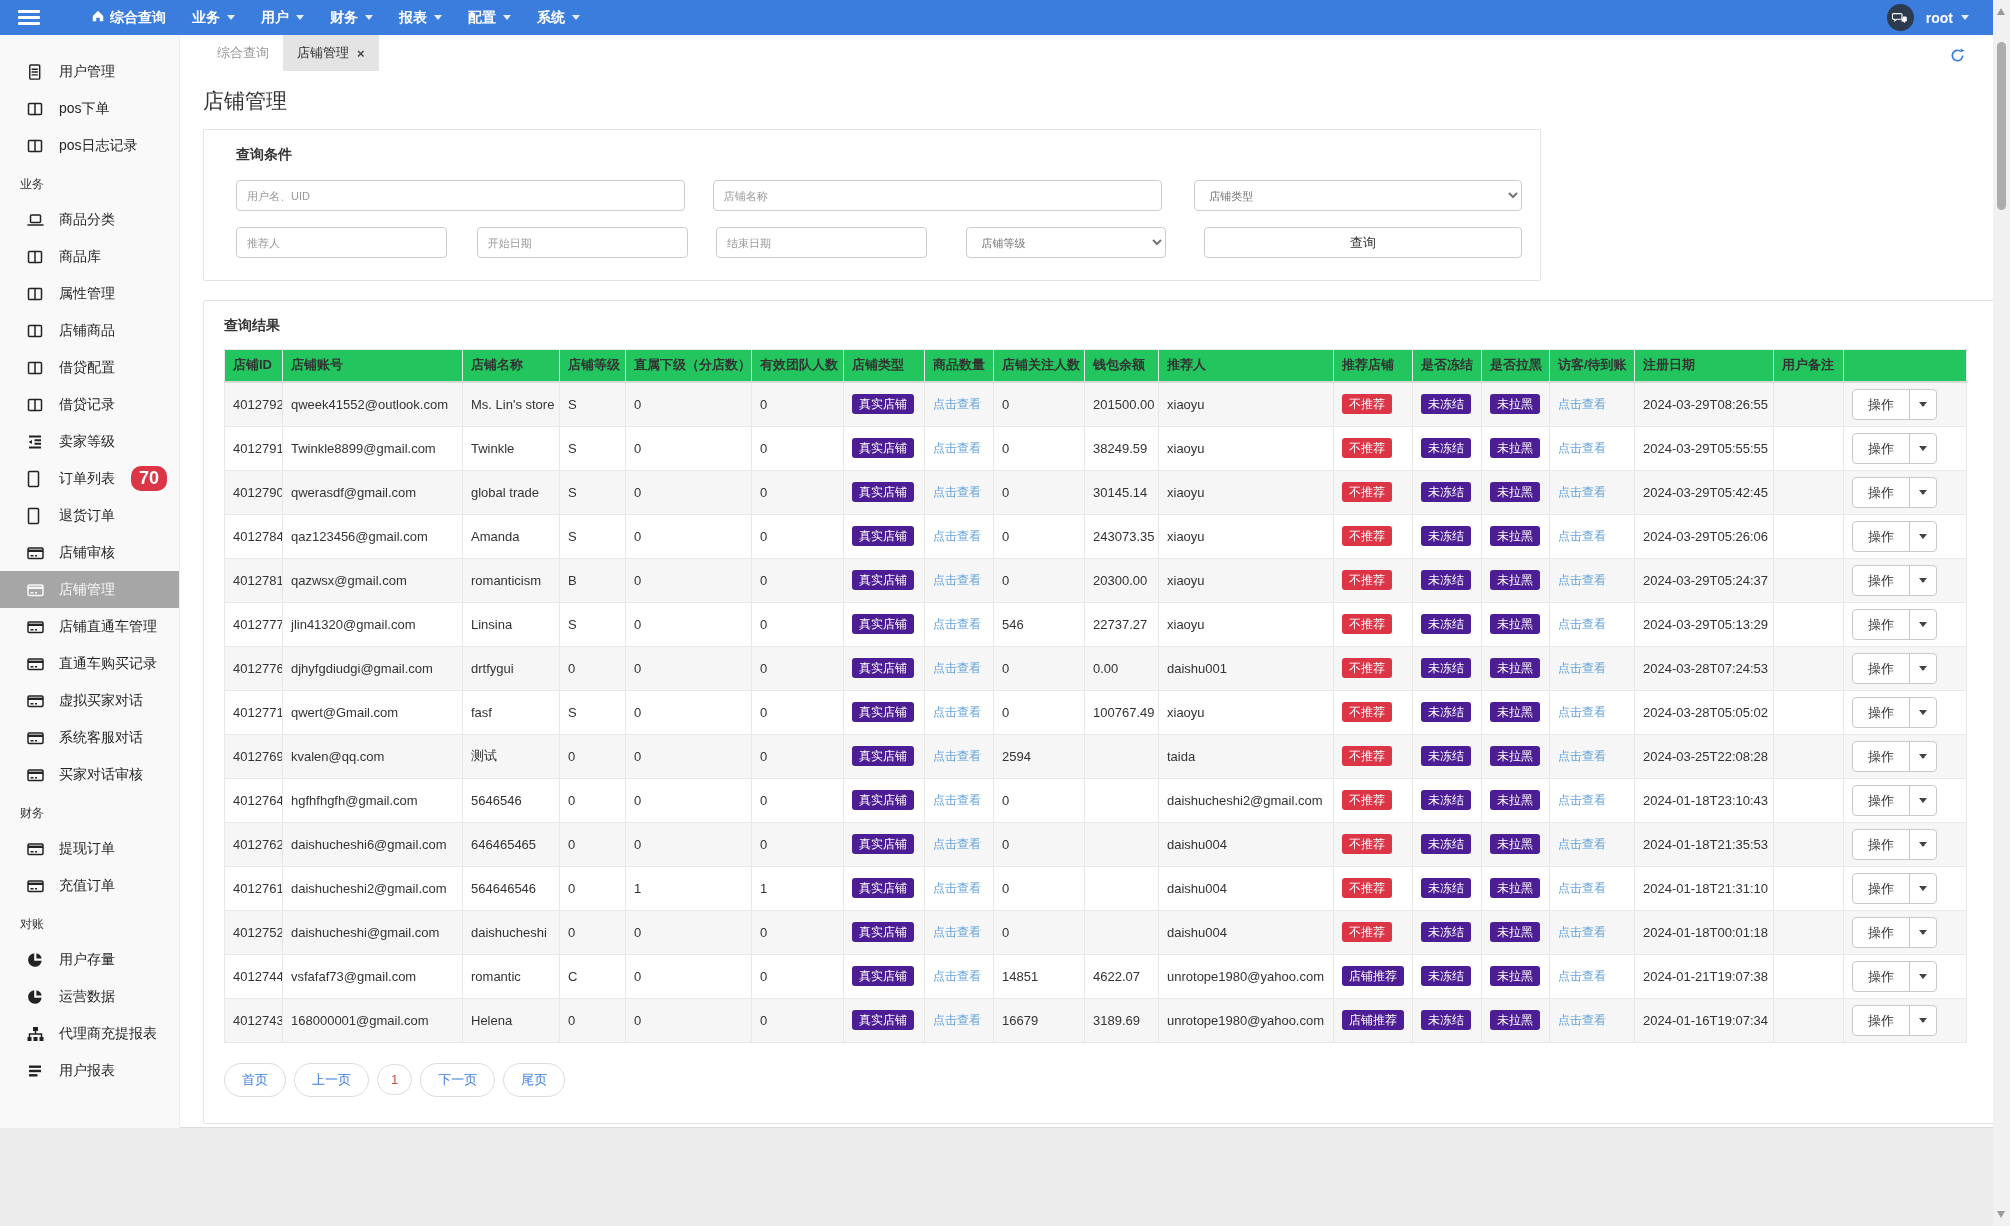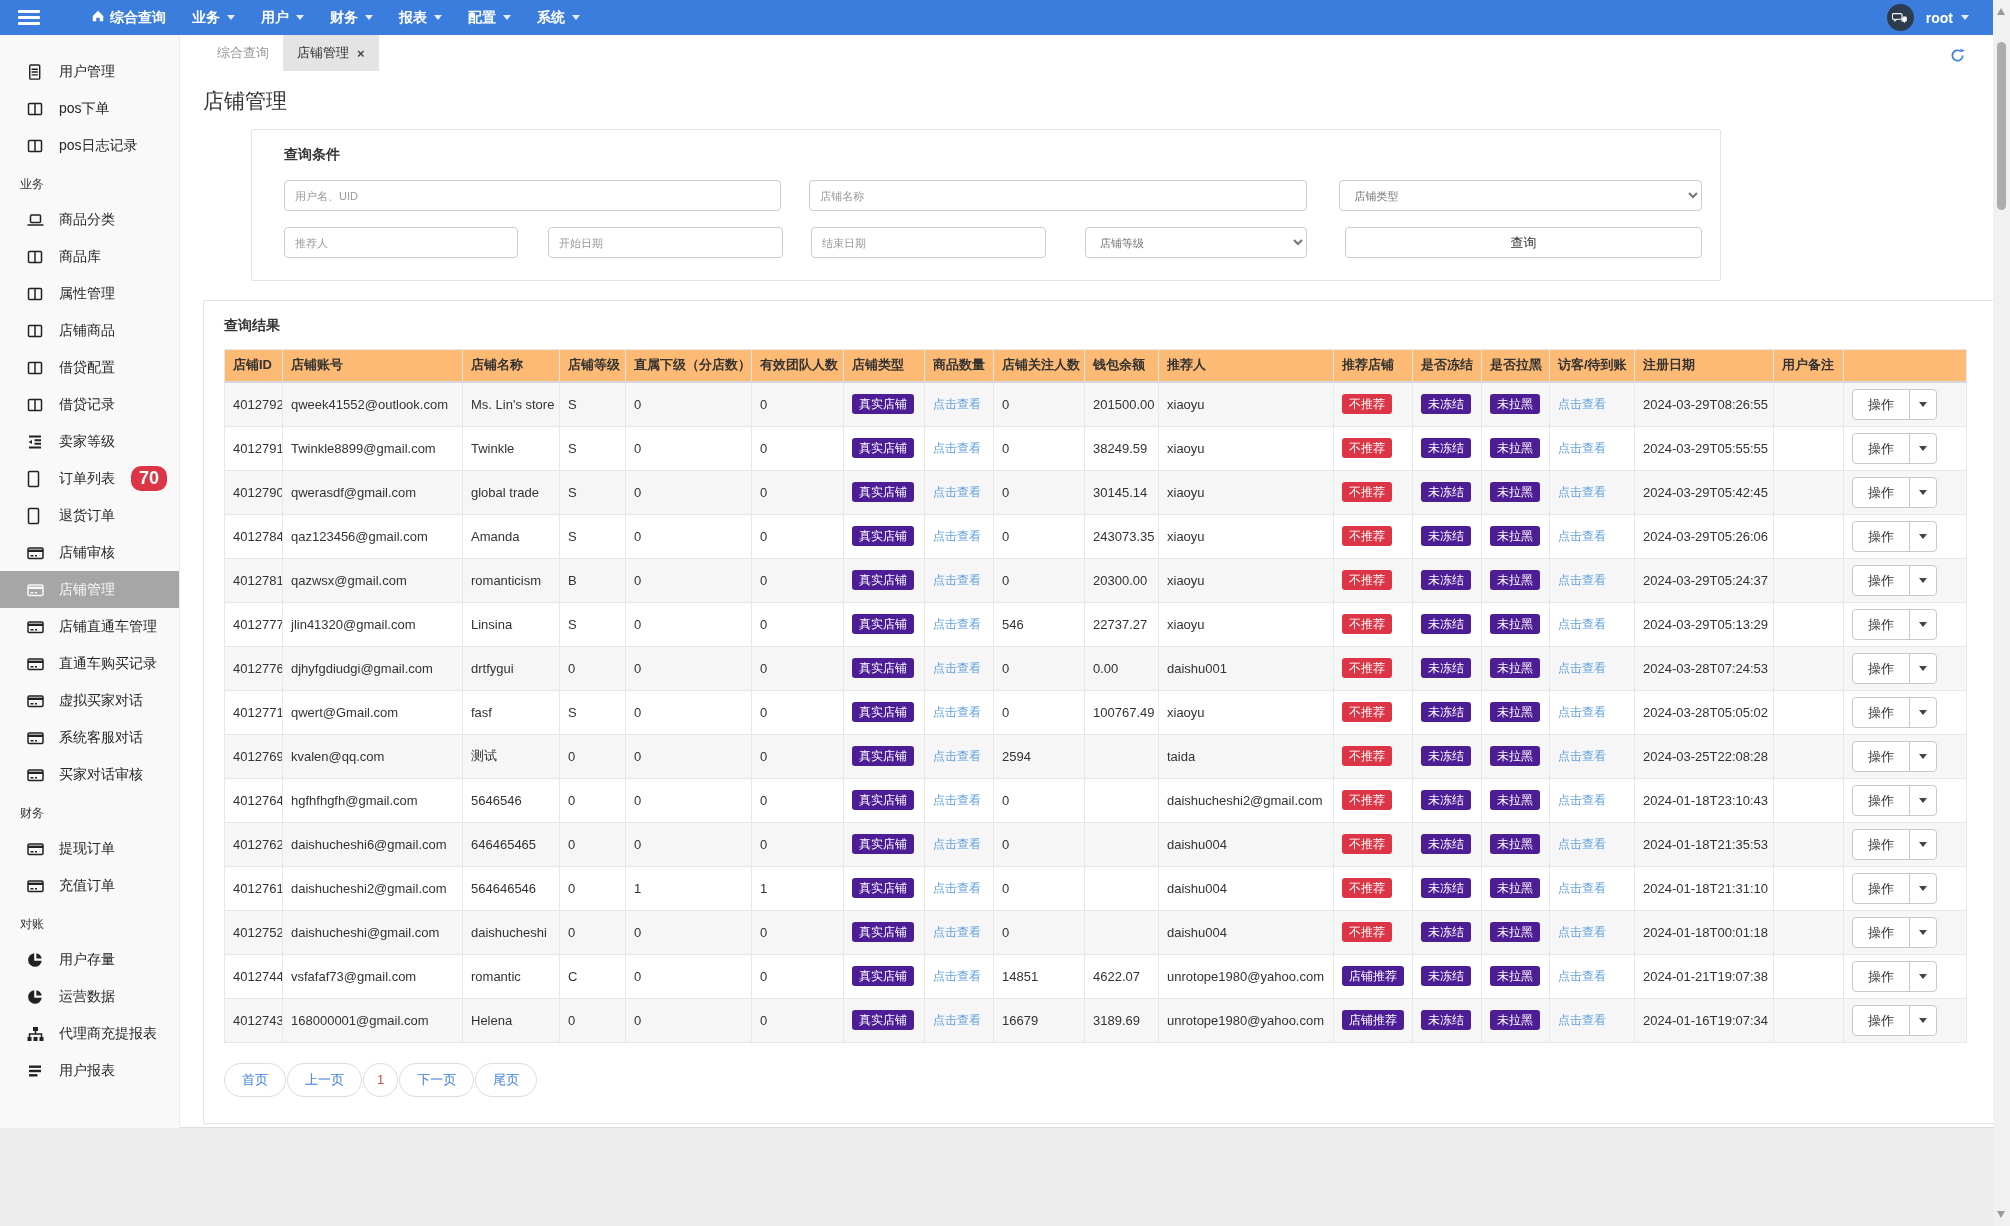--- a/index.html
+++ b/index.html
@@ -44,49 +44,49 @@
   .tabstrip { display:flex; align-items:flex-end; height:36px; position:relative; }
   .tab { font-size:13px; padding:9px 14px; cursor:pointer; }
   .tab.inactive { color:#989898; }
   .tab.active { background:#e4e4e4; color:#333; display:flex; gap:8px; align-items:center; }
   .tab .close-x { font-weight:700; font-size:13px; color:#444; cursor:pointer; }
   .refresh { position:absolute; right:2px; top:12px; cursor:pointer; }
   .page-title { font-size:21px; color:#333; margin:16px 0 14px 0; font-weight:400; }
   .panel { border:1px solid #e3e3e3; border-radius:2px; background:#fff; }
   .panel-title { font-weight:700; font-size:14px; color:#333; }
   
-  .filter-panel { width:1470px; padding:16px 18px 22px 32px;margin-left:48px; }
+  .filter-panel { width:1338px; padding:16px 18px 22px 32px; }
   .frow { display:flex; margin-top:16px; }
   .f-input, .f-select { height:31px; border:1px solid #ccc; border-radius:4px;
     padding:0 10px; font-size:11px; color:#555; background:#fff;
     font-family:"Liberation Sans","DejaVu Sans",sans-serif; }
   .f-input::placeholder { color:#999; }
   .f-select { color:#757575; }
   .f-btn { height:31px; border:1px solid #ccc; border-radius:4px; background:#fff;
     font-size:13px; color:#333; cursor:pointer; }
   
   .results-panel { width:1814px; margin-top:19px; padding:16px 20px 26px 20px; }
   table { border-collapse:collapse; table-layout:fixed; width:1742px; margin-top:14px; font-size:13px; }
   th, td { border:1px solid #e8e8e8; padding:6px 8px; text-align:left; vertical-align:middle;
     overflow:hidden; white-space:nowrap; }
-  th { font-weight:700; color:#333; border-bottom:2px solid #d8d8d8; height:32px; background:#fdba74; }
+  th { font-weight:700; color:#333; border-bottom:2px solid #d8d8d8; height:32px; background:#22c55e; }
   td { height:41px; color:#333; }
   tr.odd td { background:#f6f6f6; }
   .badge { display:inline-block; padding:3px 7px; border-radius:3px; color:#fff; font-size:12px; line-height:1.2; }
   .badge.green { background:#4c1d95; }
   .badge.red { background:#dc3545; }
   .cell-link { color:#5c9fe0; cursor:pointer; font-size:12px; }
   .act-btn { display:inline-flex; align-items:stretch; border:1px solid #c9c9c9; border-radius:4px;
     overflow:hidden; background:#fff; cursor:pointer; height:31px; }
   .act-main { padding:6px 15px; font-size:13px; color:#333; }
   .act-caret { border-left:1px solid #c9c9c9; padding:0 9px; display:flex; align-items:center; }
   .act-caret i { width:0; height:0; border-left:4px solid transparent; border-right:4px solid transparent;
     border-top:5px solid #444; }
   
-  .pagination { display:flex; gap:1px; margin-top:20px; }
+  .pagination { display:flex; gap:8px; margin-top:20px;align-items:center; }
   .page-pill { border:1px solid #ddd; border-radius:999px; background:#fff; color:#3b7ddd;
     font-size:13px; padding:7px 17px; cursor:pointer; }
   .page-pill.current { color:#c9534a; padding:7px 13px; }
   
   .scrollbar { position:absolute; top:0; right:0; width:17px; height:1226px; background:#f1f1f1; z-index:40; }
   .sb-thumb { position:absolute; top:42px; left:4px; width:9px; height:168px; background:#adadad; border-radius:5px; }
   .sb-up { position:absolute; top:8px; left:4px; width:0; height:0;
     border-left:4px solid transparent; border-right:4px solid transparent; border-bottom:7px solid #9a9a9a; }
   .sb-down { position:absolute; bottom:8px; left:4px; width:0; height:0;
     border-left:4px solid transparent; border-right:4px solid transparent; border-top:7px solid #9a9a9a; }

